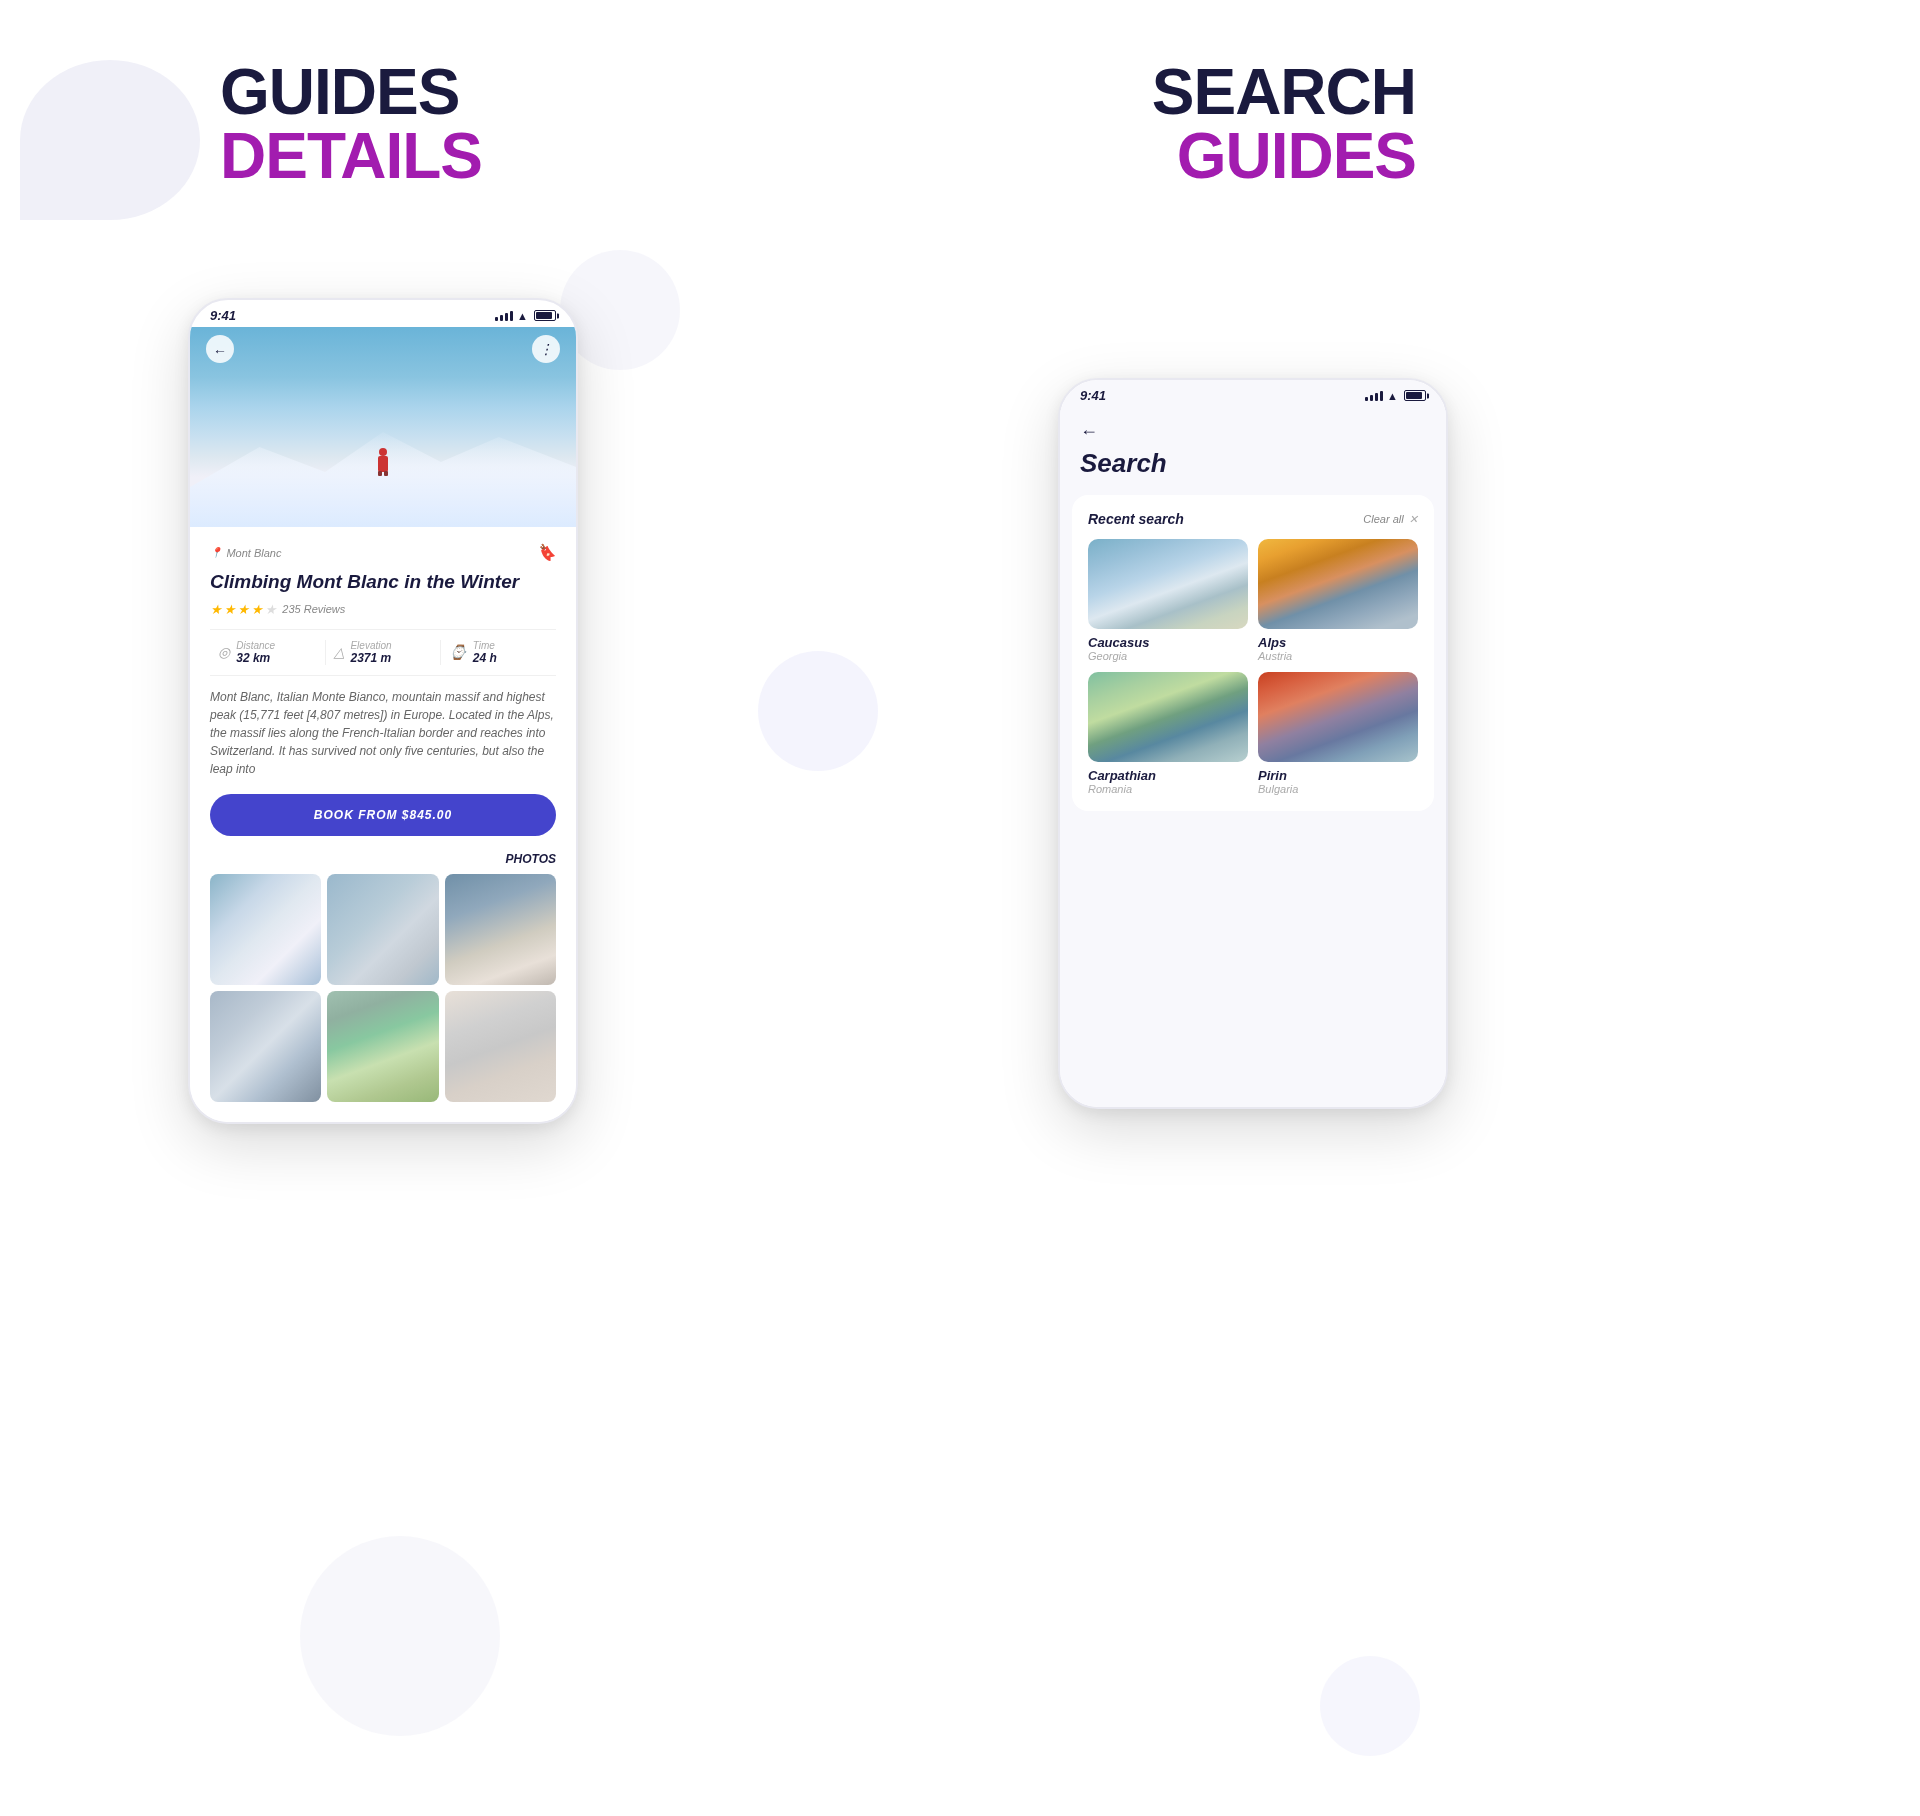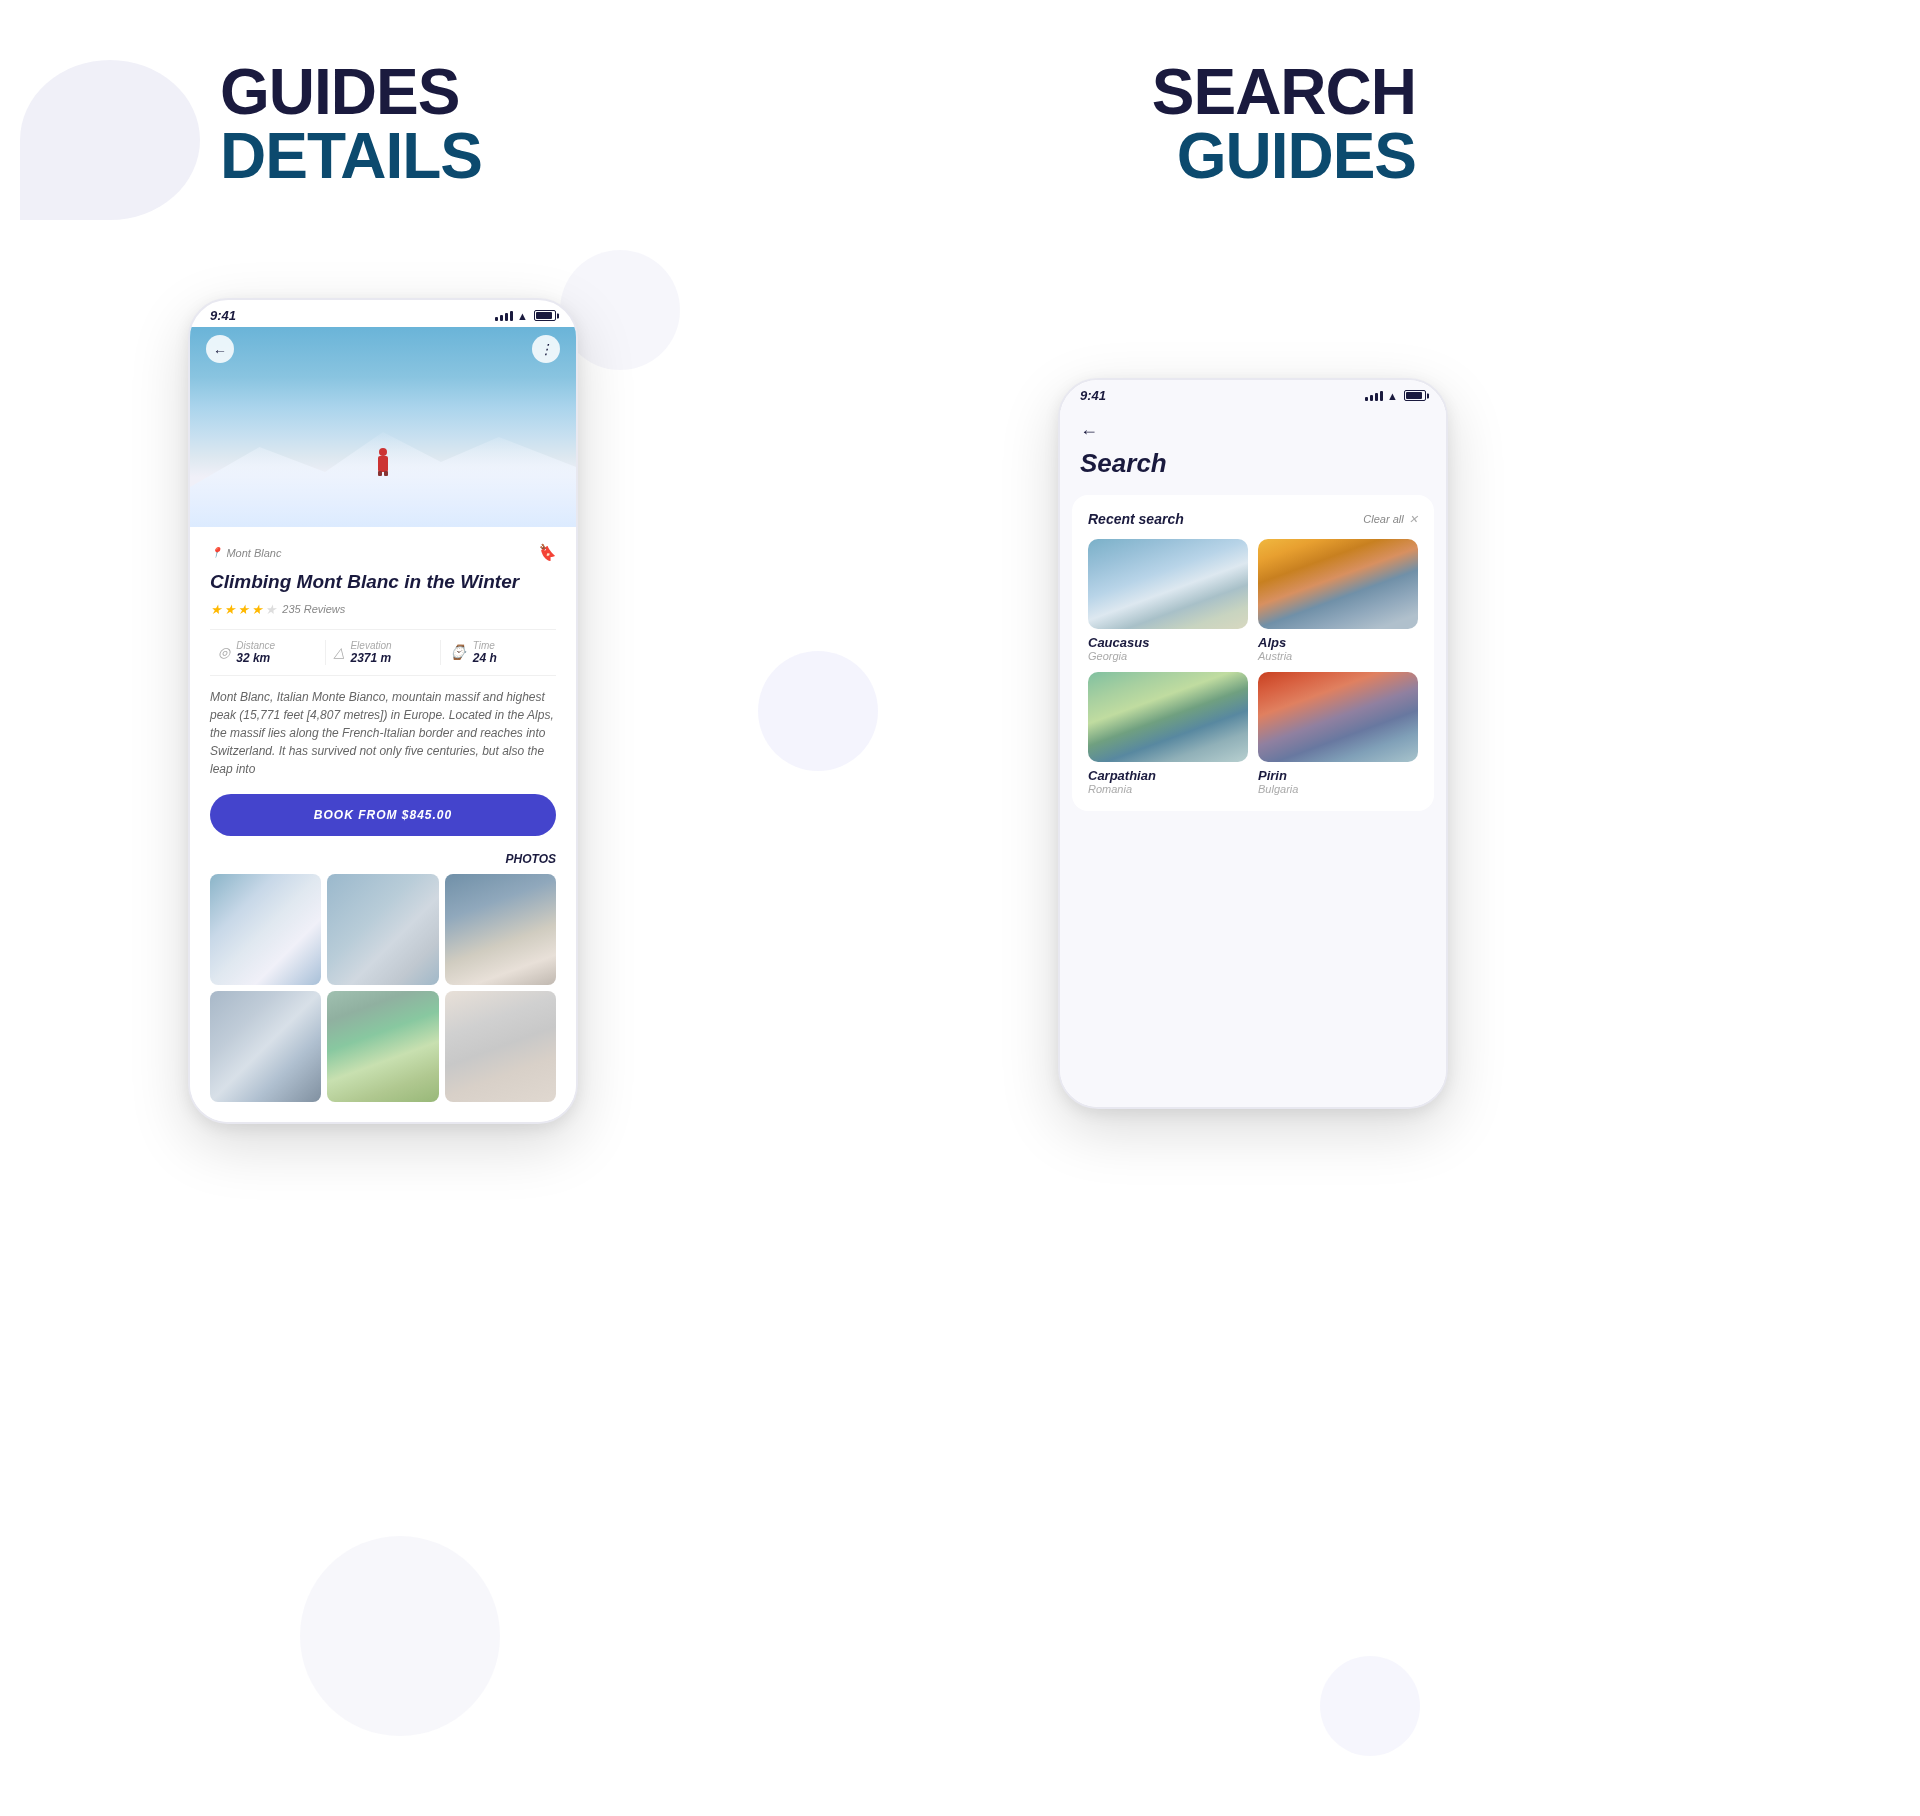--- a/index.html
+++ b/index.html
@@ -85,21 +85,21 @@
     .title-line1 {
       font-size: 64px;
       font-weight: 900;
       color: #1a1a3e;
       line-height: 1;
       letter-spacing: -1px;
     }
     .title-line2 {
       font-size: 64px;
       font-weight: 900;
-      color: #0c4a6e;
+      color: #a21caf;
       line-height: 1;
       letter-spacing: -1px;
     }
 
     
     .phones-row {
       display: flex;
       width: 100%;
       justify-content: center;
       gap: 180px;

